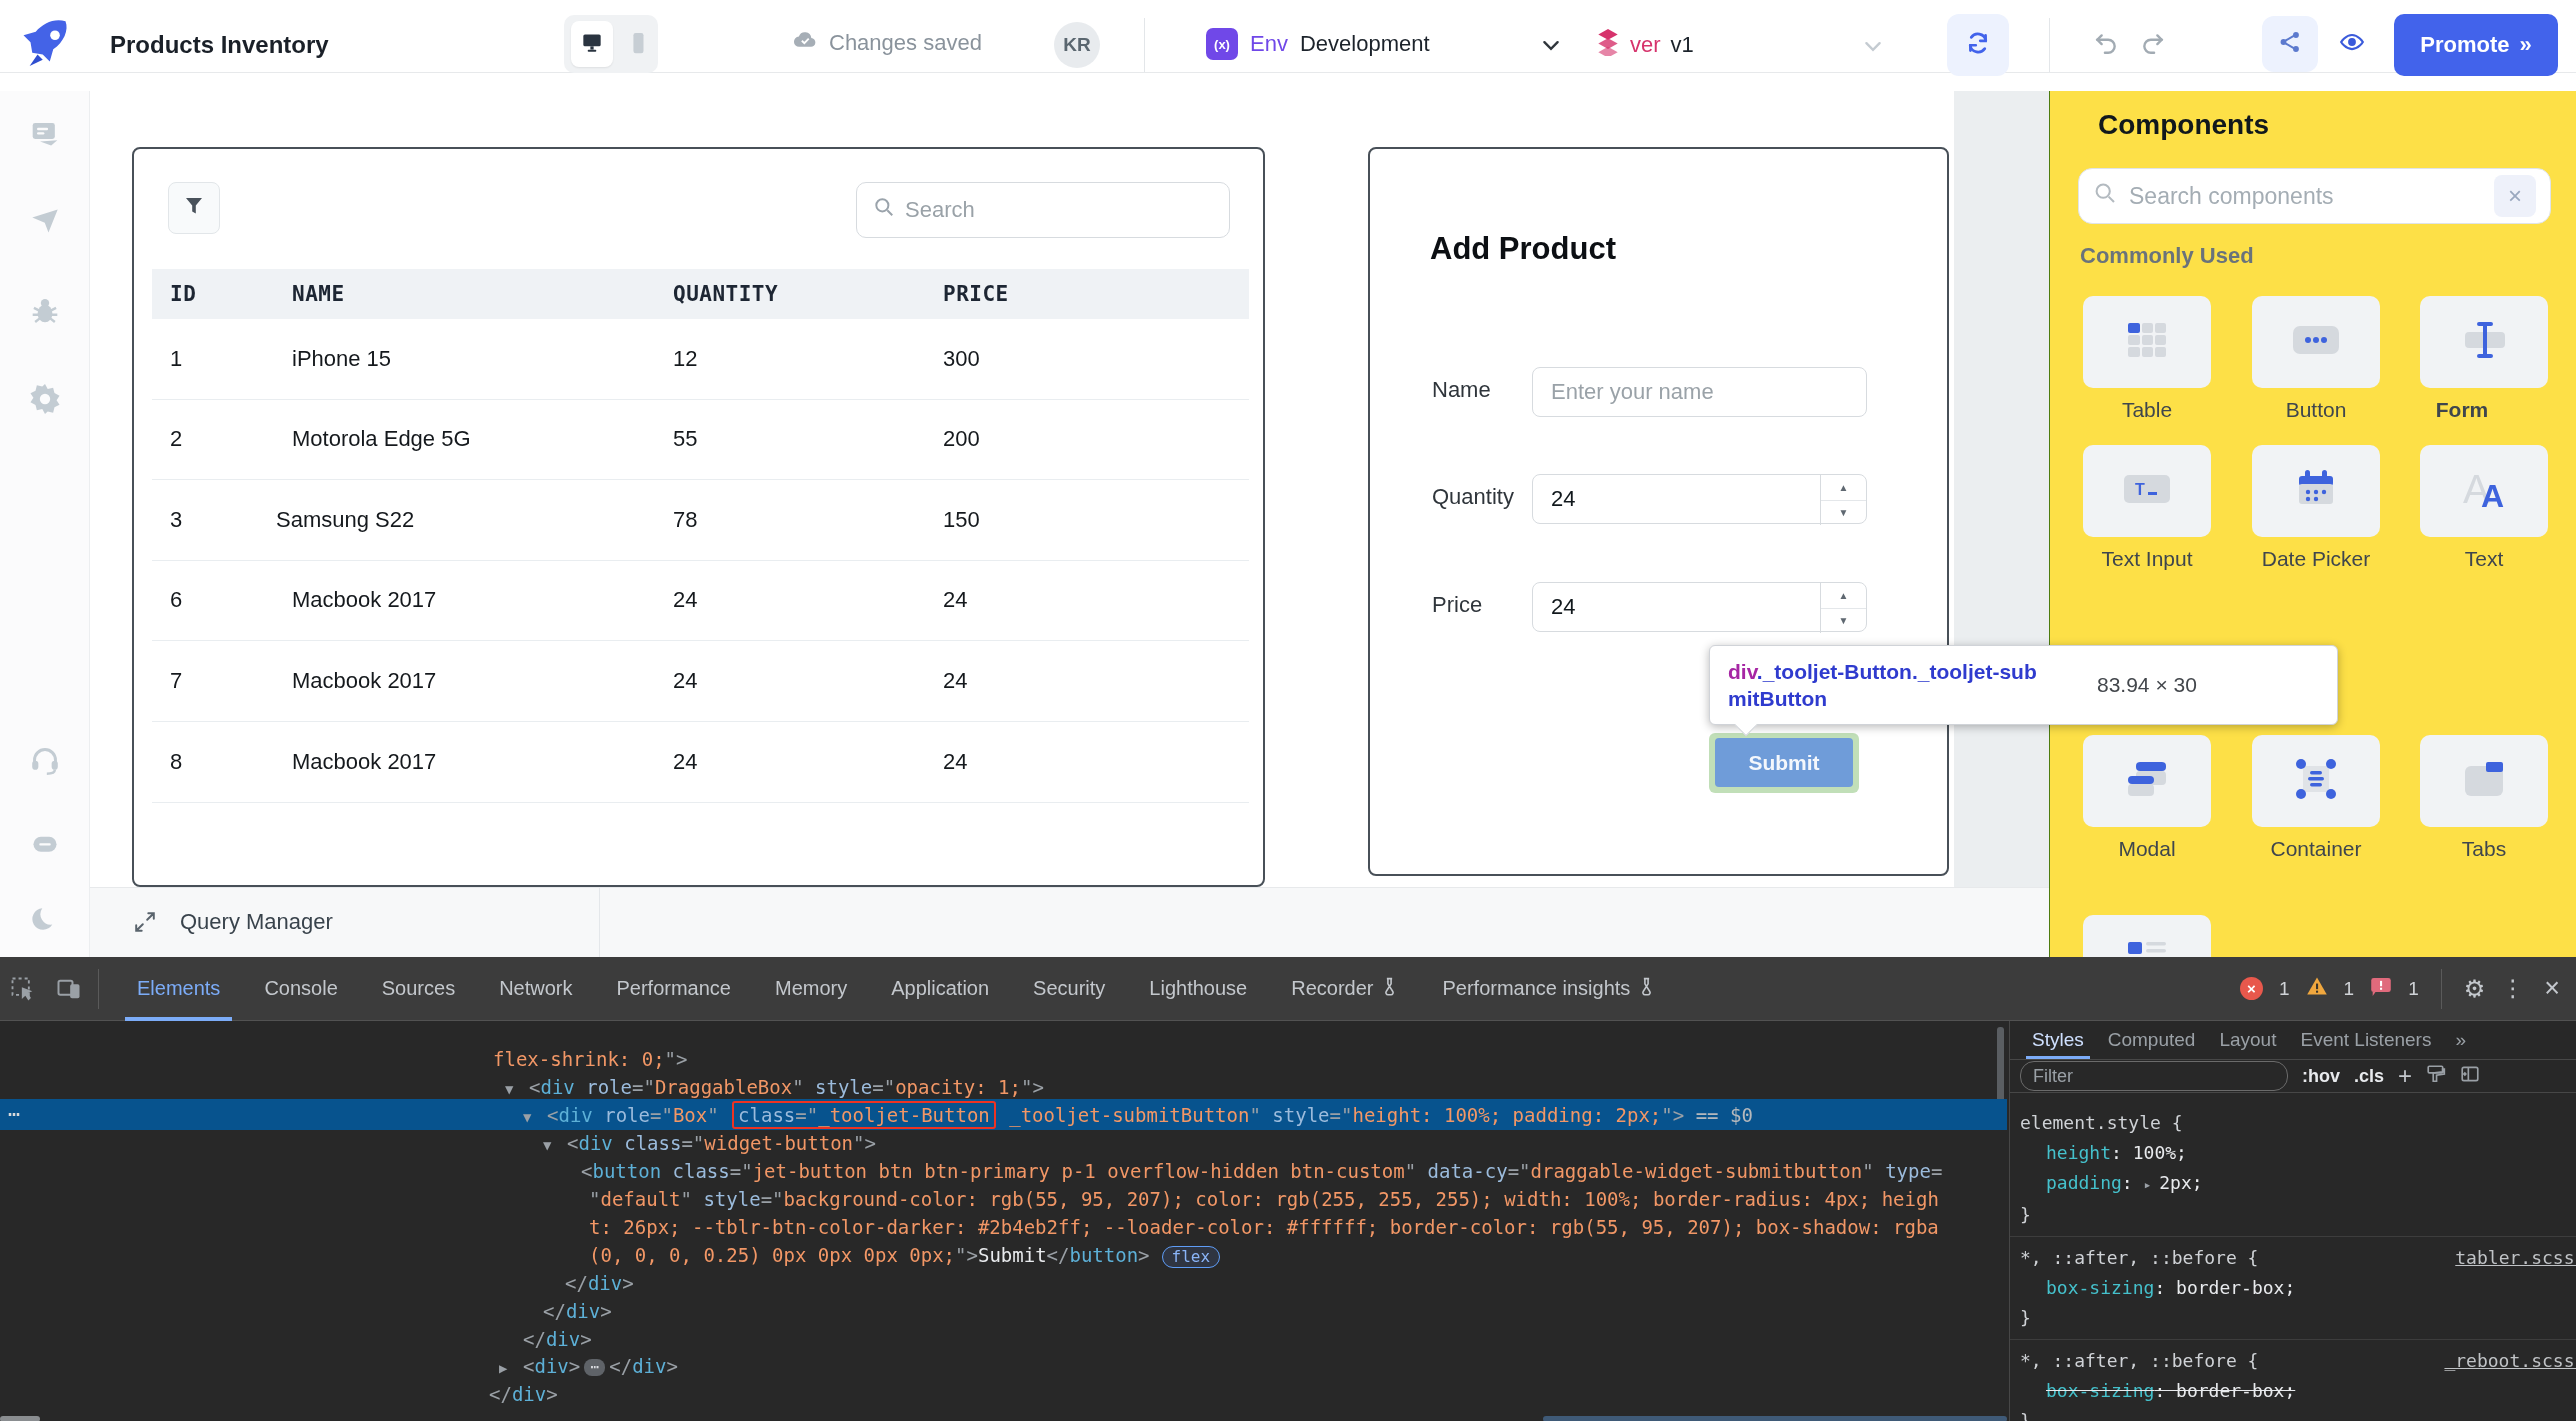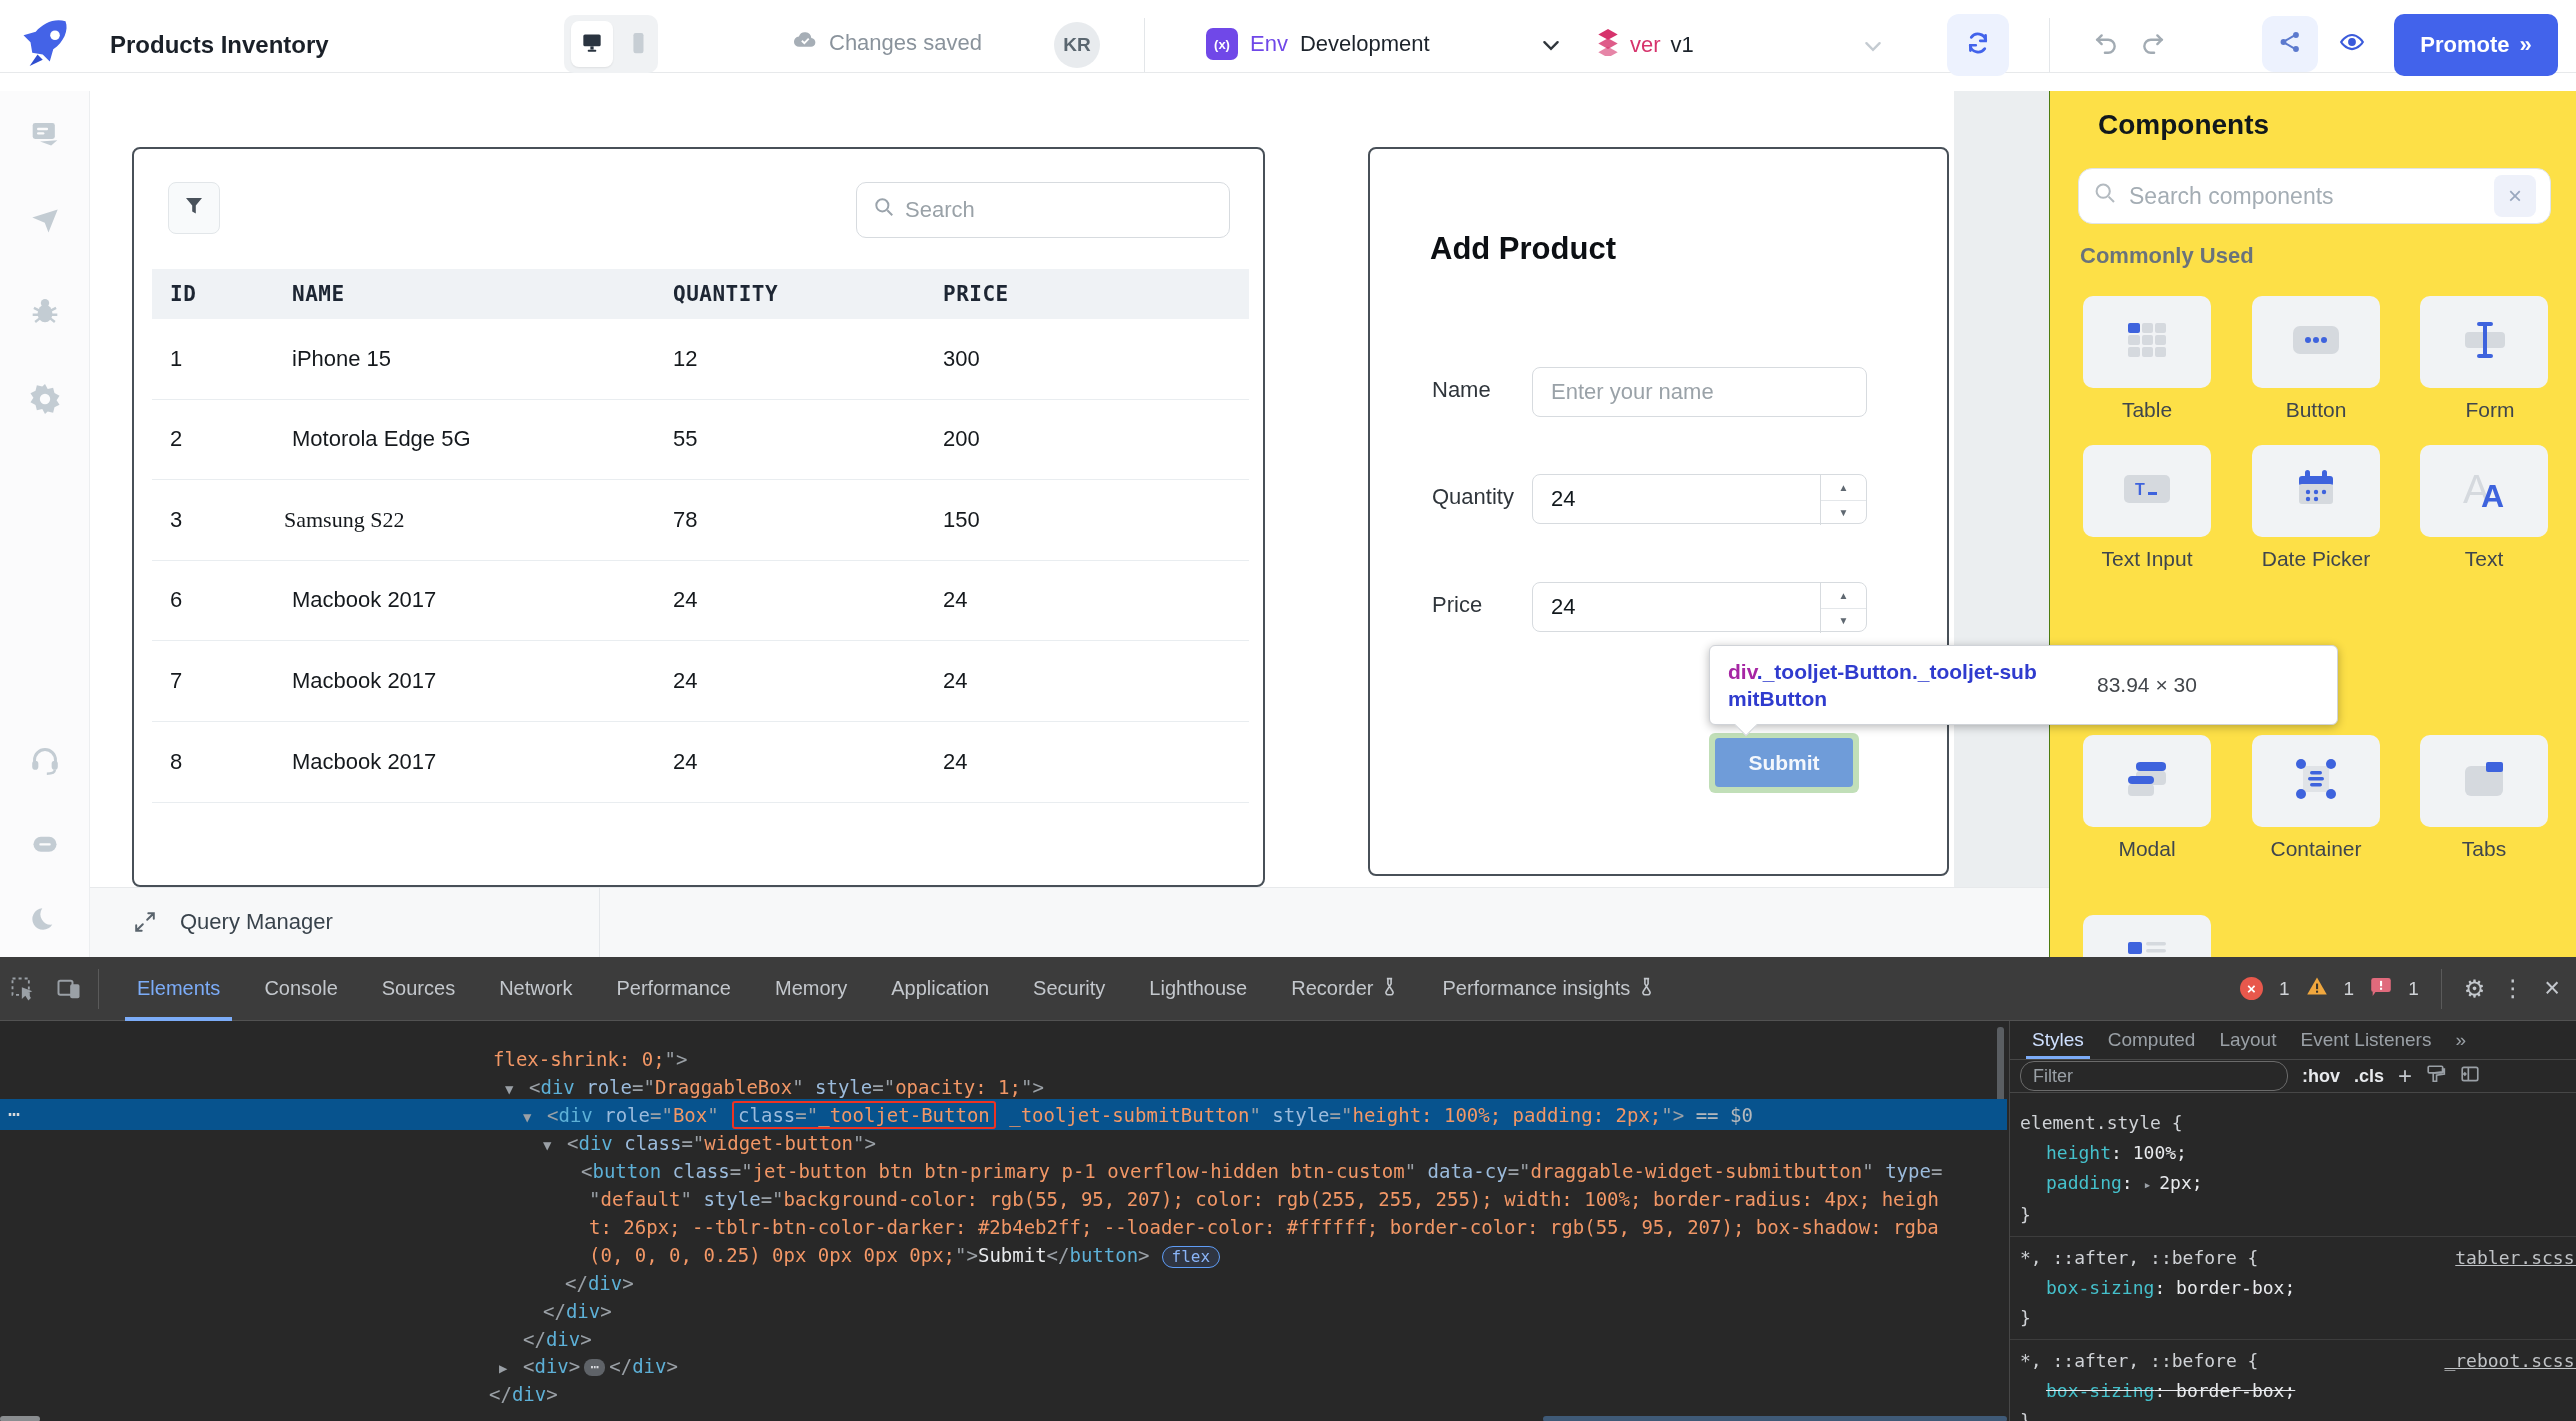--- a/index.html
+++ b/index.html
@@ -302,21 +302,21 @@
             <span class="td" style="left: 791px;">300</span>
           </div>
           <div class="trow" style="top: 250px;">
             <span class="td" style="left: 18px;">2</span>
             <span class="td" style="left: 140px;">Motorola Edge 5G</span>
             <span class="td" style="left: 521px;">55</span>
             <span class="td" style="left: 791px;">200</span>
           </div>
           <div class="trow" style="top: 331px;">
             <span class="td" style="left: 18px;">3</span>
-            <span class="td" style="left: 132px; font-family: Liberation Serif, serif;">Samsung S22</span>
+            <span class="td" style="left: 124px;">Samsung S22</span>
             <span class="td" style="left: 521px;">78</span>
             <span class="td" style="left: 791px;">150</span>
           </div>
           <div class="trow" style="top: 411px;">
             <span class="td" style="left: 18px;">6</span>
             <span class="td" style="left: 140px;">Macbook 2017</span>
             <span class="td" style="left: 521px;">24</span>
             <span class="td" style="left: 791px;">24</span>
           </div>
           <div class="trow" style="top: 492px;">
@@ -418,21 +418,21 @@
               <circle cx="33" cy="16" r="3" fill="#3e63dd"></circle>
             </svg></span>
         </div>
         <div class="tilelabel" style="left: 202px; top: 307px;">Button</div>
         <div class="tile" style="left: 370px; top: 205px;">
           <span><svg width="50" height="40" viewBox="0 0 50 40">
               <rect x="6" y="12" width="40" height="16" rx="4" fill="#d5d9de"></rect>
               <path d="M20 4h12M20 36h12M26 4v32" stroke="#3e63dd" stroke-width="4" stroke-linecap="round" fill="none"></path>
             </svg></span>
         </div>
-        <div class="tilelabel" style="left: 376px; top: 307px;">Form</div>
+        <div class="tilelabel" style="left: 348px; top: 307px; font-weight: bold;">Form</div>
         <div class="tile" style="left: 33px; top: 354px;">
           <span><svg width="50" height="32" viewBox="0 0 50 32">
               <rect x="2" y="2" width="46" height="28" rx="5" fill="#d5d9de"></rect>
               <text x="13" y="22" font-size="16" font-weight="bold" fill="#3e63dd" font-family="Liberation Sans">T</text>
               <rect x="26" y="19" width="9" height="3" fill="#3e63dd"></rect>
             </svg></span>
         </div>
         <div class="tilelabel" style="left: 33px; top: 456px;">Text Input</div>
         <div class="tile" style="left: 202px; top: 354px;">
           <span><svg width="42" height="42" viewBox="0 0 42 42">

